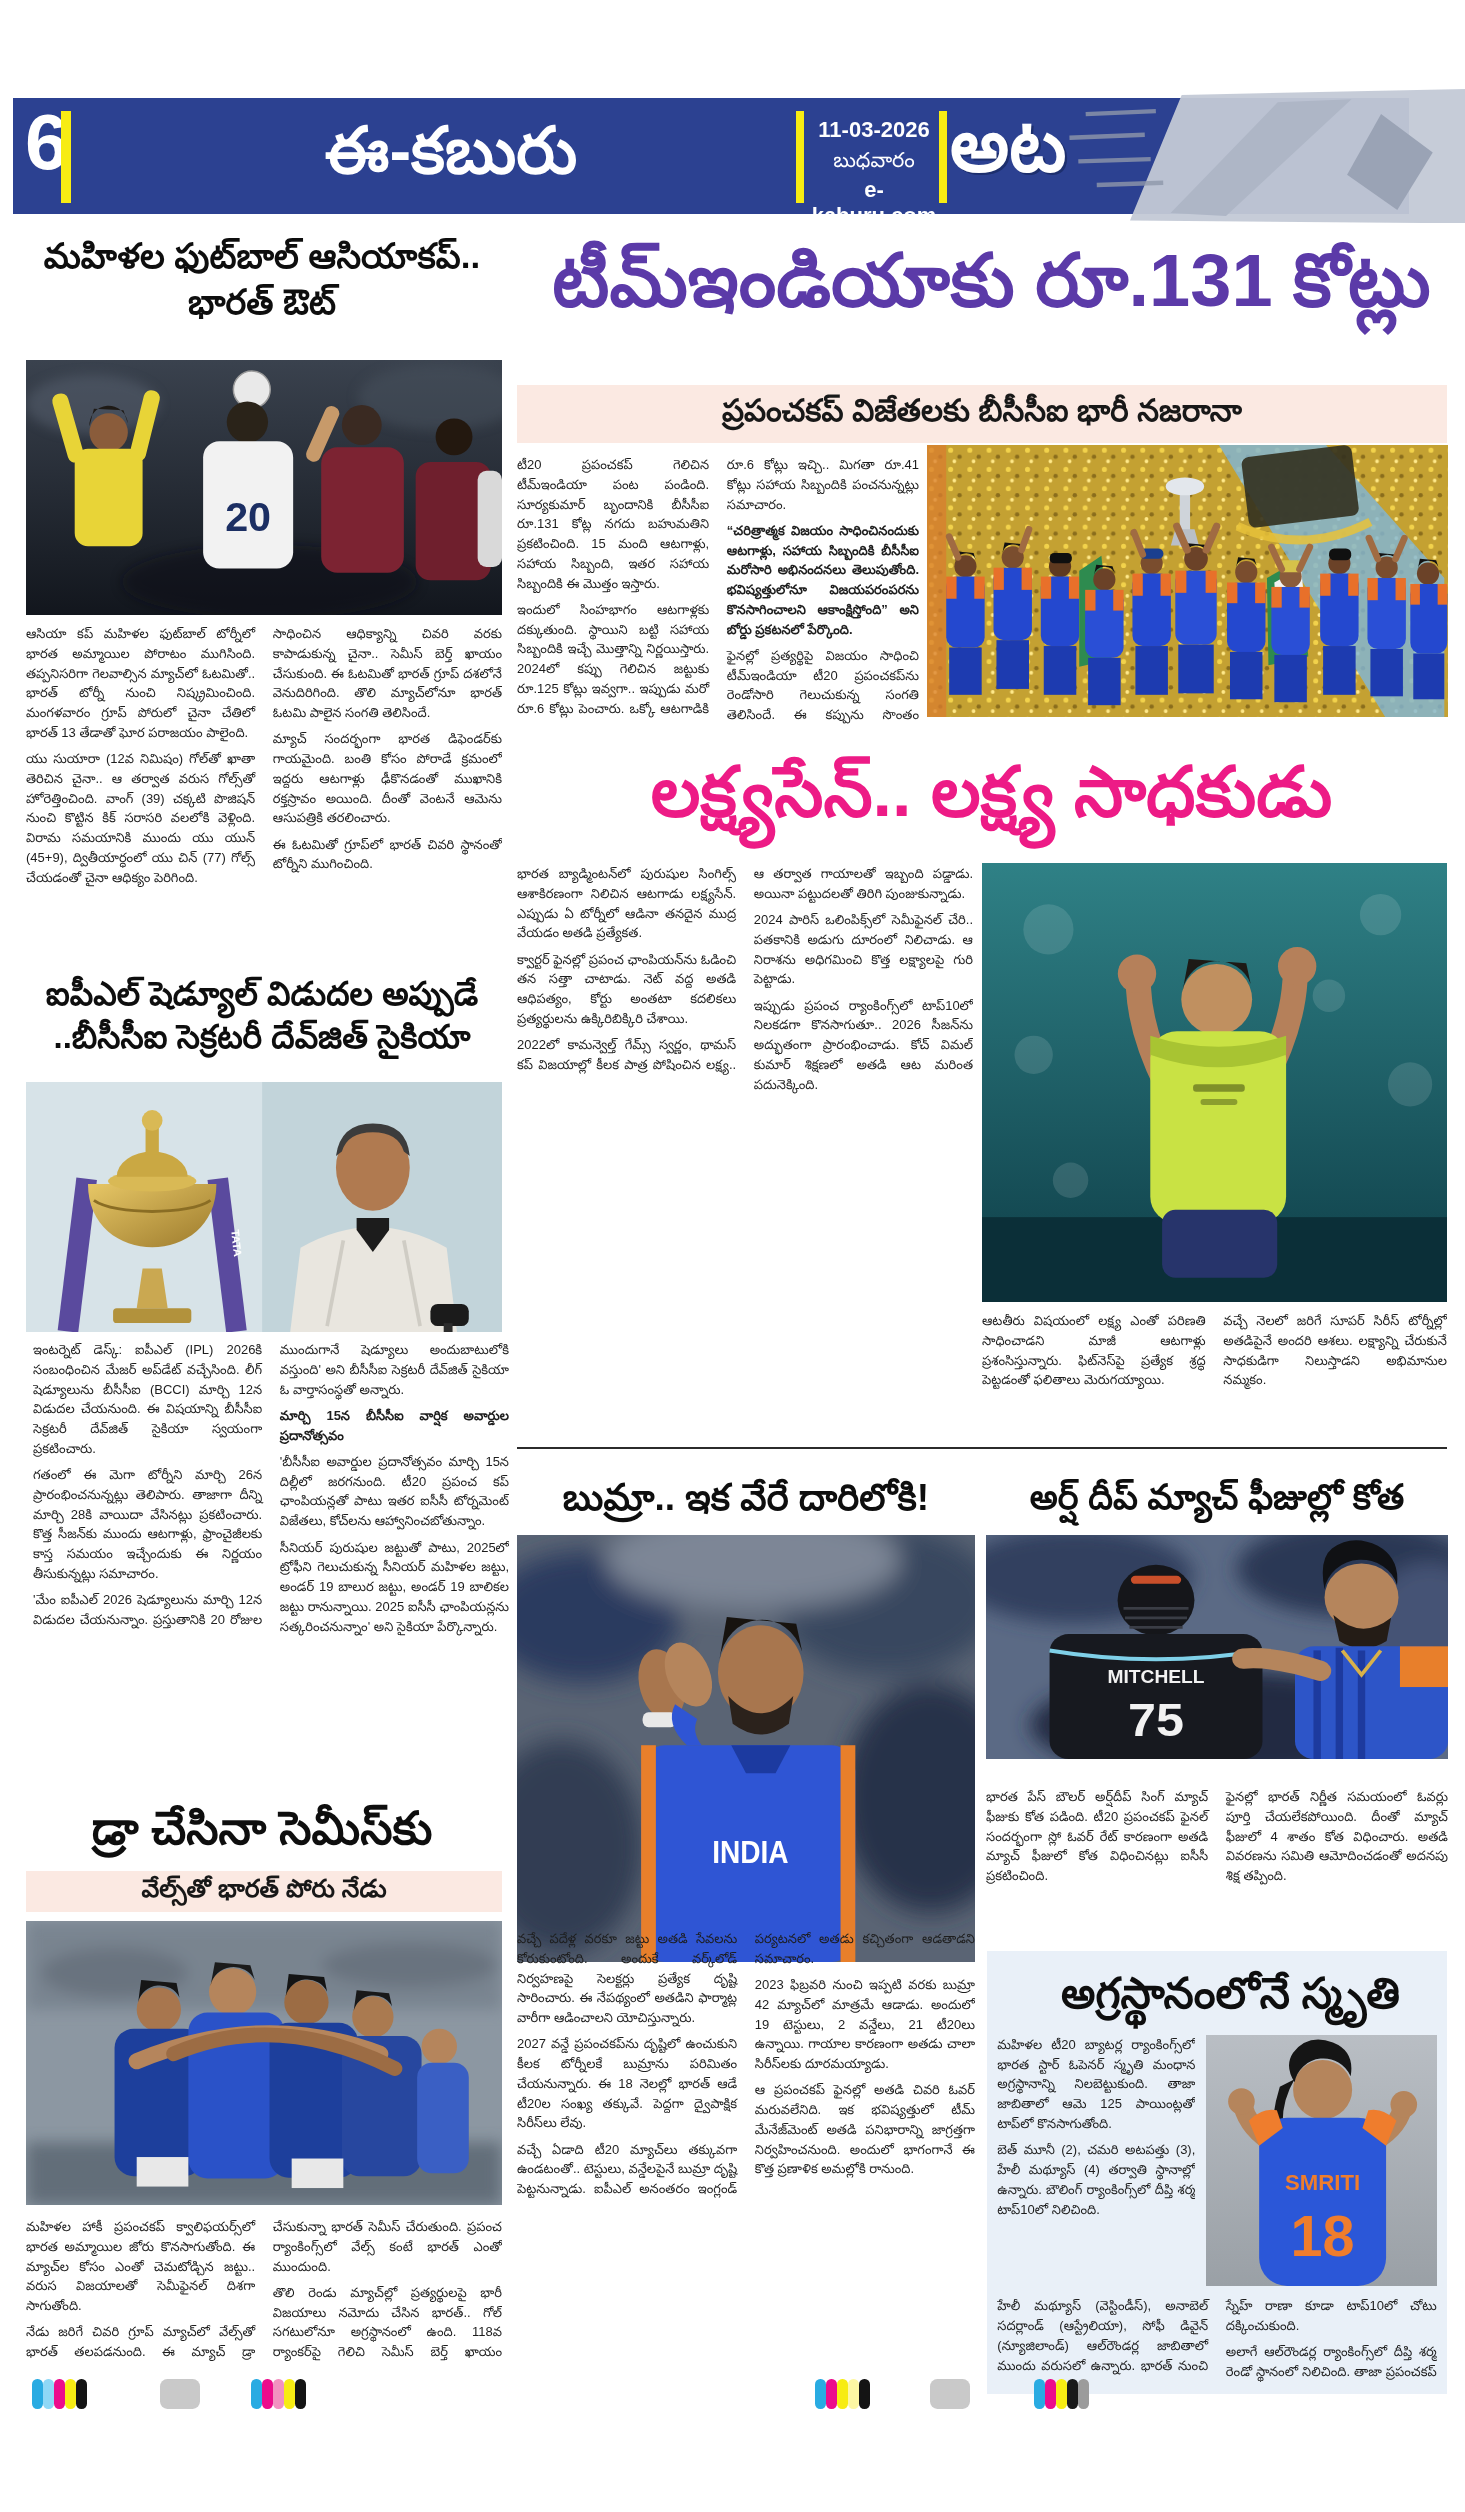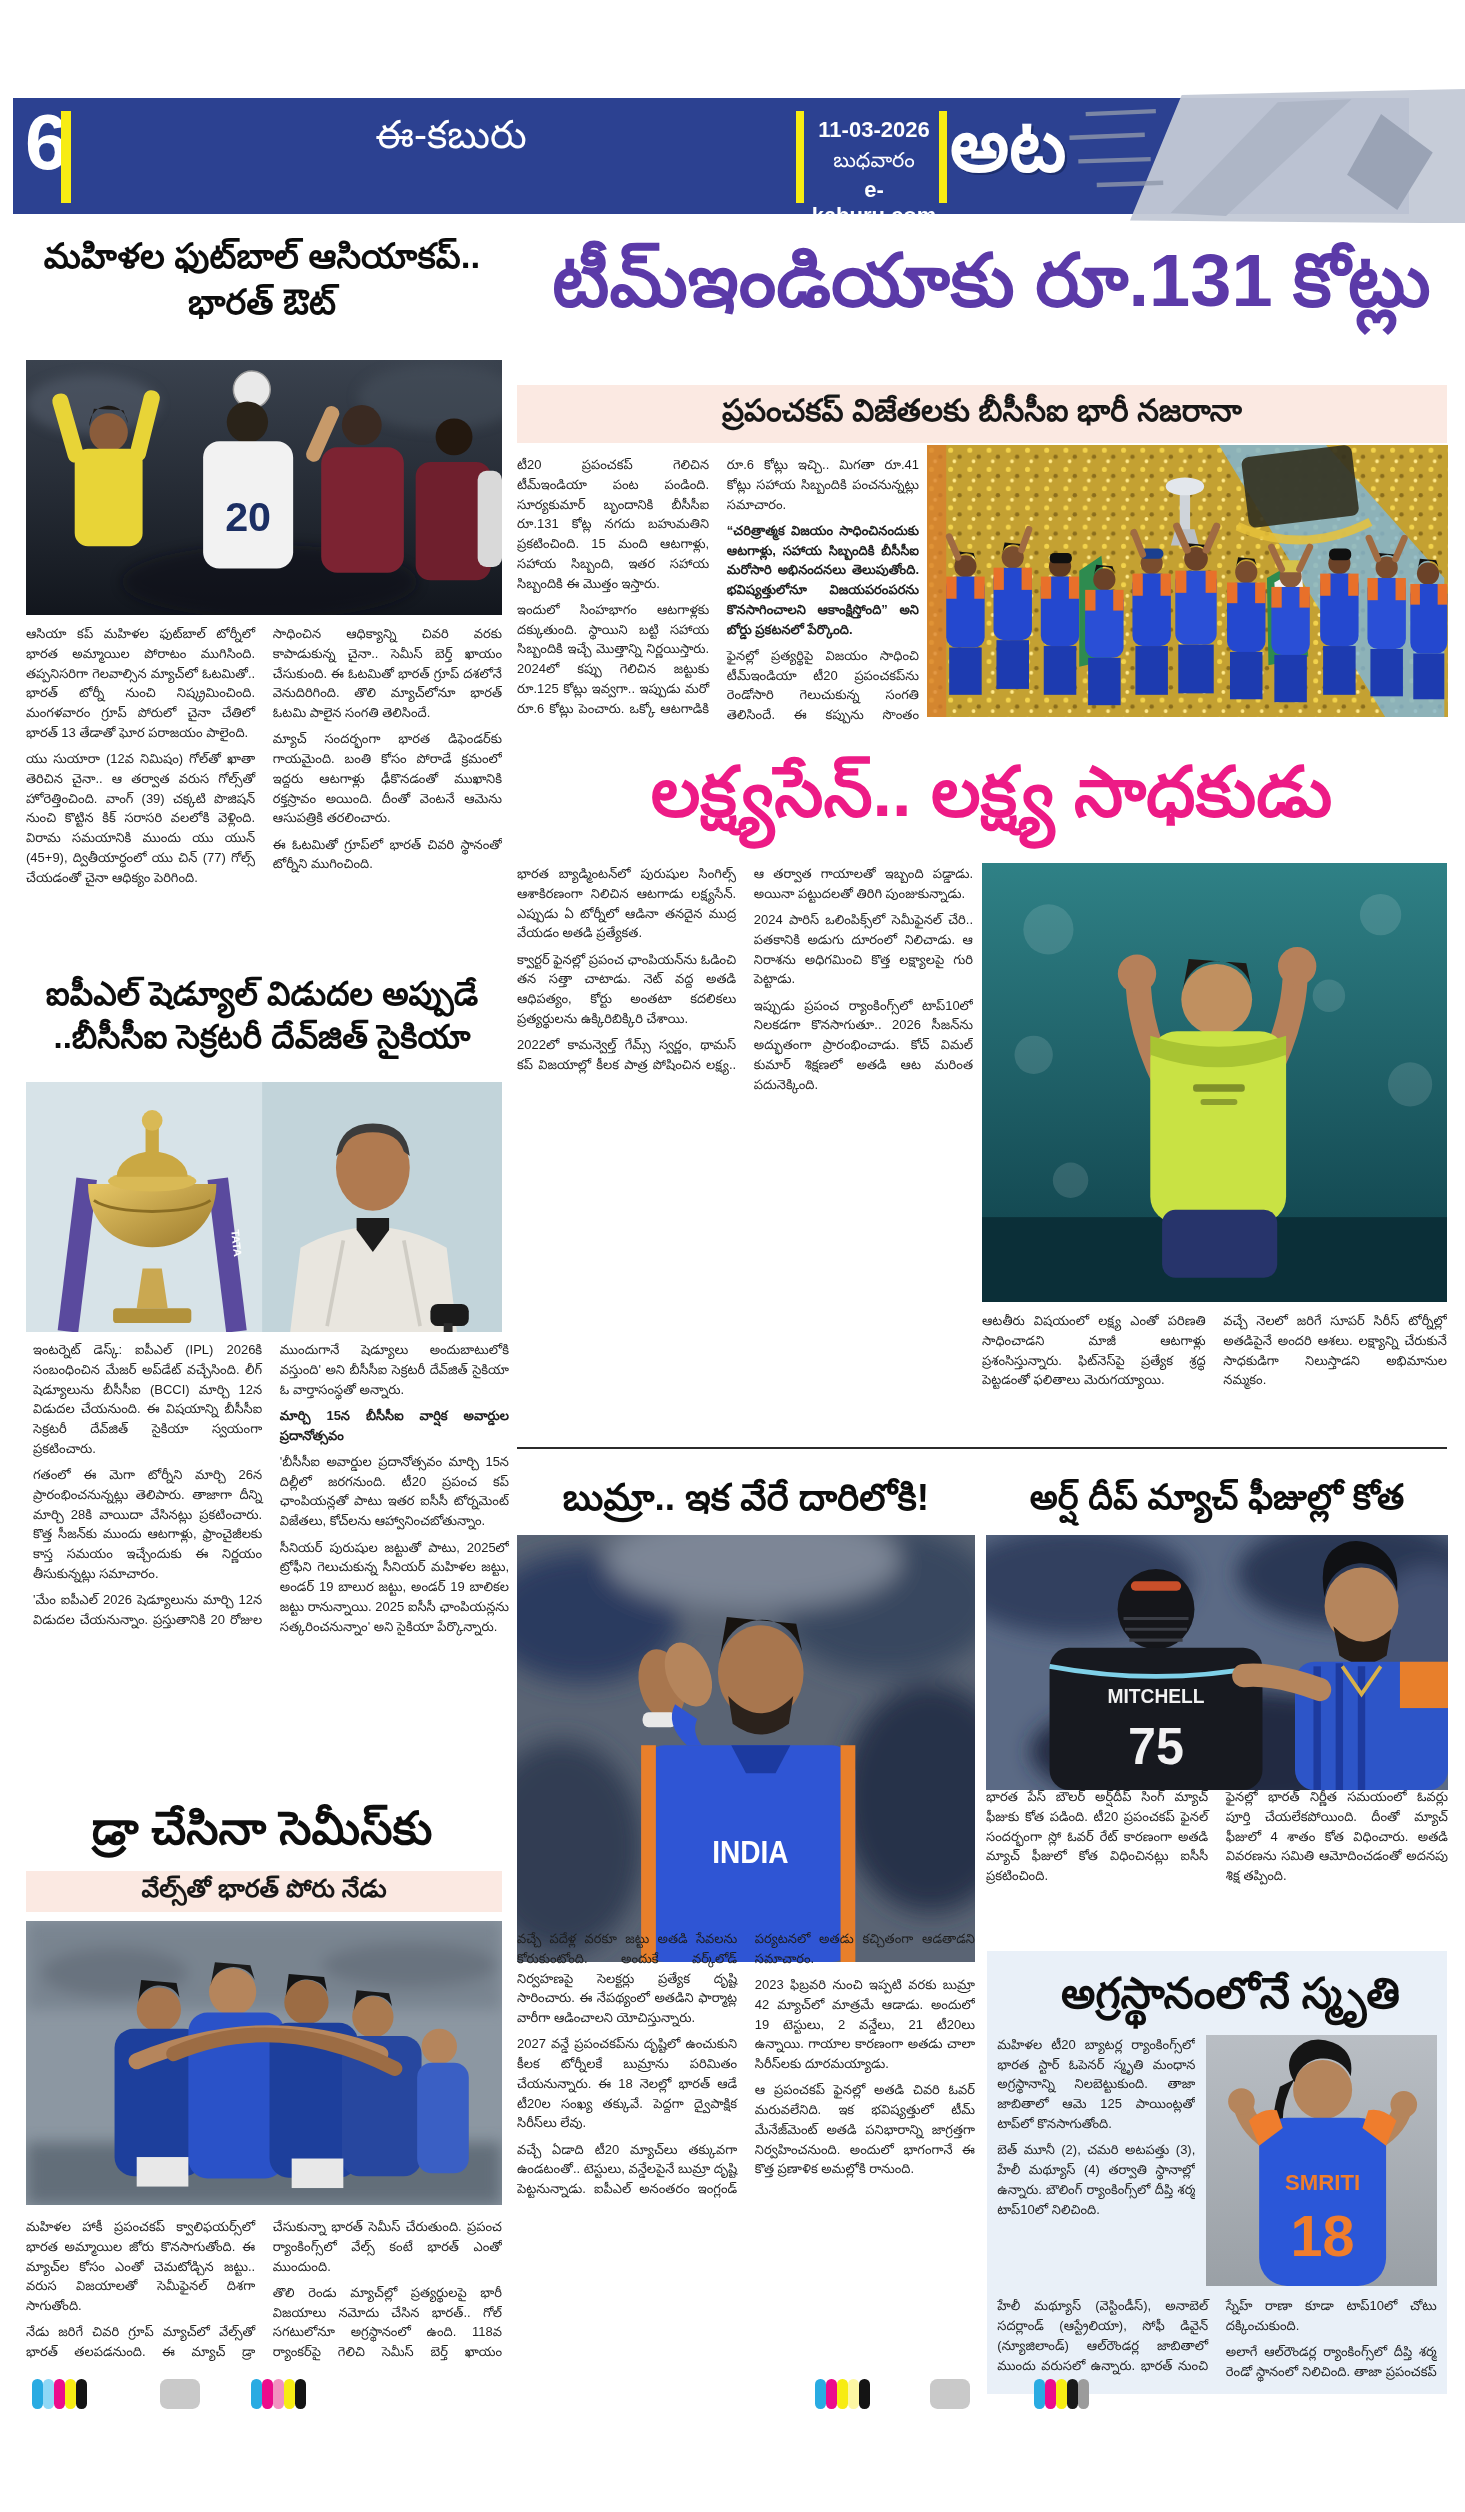--- a/index.html
+++ b/index.html
@@ -20,21 +20,21 @@
 .grayblock{position:absolute;top:2379px;width:40px;height:29.5px;border-radius:7.4px;background:#c9c9c9}
 .pinkstrip{background:#fbe9e2}
 .smbox{background:#e9f0f8}
 </style>
 </head>
 <body>
 
 <div class="abs header-bar" style="left:13.3px;top:98px;width:1396px;height:116px;"></div>
 <div class="abs white" style="left:25px;top:103px;font-size:78px;font-weight:900;line-height:1;">6</div>
 <div class="abs" style="left:61px;top:111px;width:10.3px;height:92px;background:#f7ec13;"></div>
-<div class="abs white" style="left:244px;top:112px;width:414px;font-size:39px;font-weight:400;text-align:center;line-height:1.2;">ఈ-కబురు</div>
+<div class="abs white" style="left:244px;top:112px;width:414px;font-size:65px;font-weight:700;text-align:center;line-height:1.2;">ఈ-కబురు</div>
 <div class="abs" style="left:796px;top:111px;width:8.1px;height:92px;background:#f7ec13;"></div>
 <div class="abs white" style="left:809px;top:117px;width:130px;font-size:22px;font-weight:800;text-align:center;">11-03-2026</div>
 <div class="abs white" style="left:809px;top:148px;width:130px;font-size:20.7px;text-align:center;">బుధవారం</div>
 <div class="abs white" style="left:809px;top:177px;width:130px;font-size:22px;font-weight:800;text-align:center;">e-kaburu.com</div>
 <div class="abs" style="left:939px;top:111px;width:8.1px;height:92px;background:#f7ec13;"></div>
 <div class="abs" style="left:1034px;top:89px;width:432px;height:134px;">
   <svg viewBox="0 0 585 182" preserveAspectRatio="none">
     <polygon points="200,8 585,0 585,182 130,178" fill="#c3c9d6" opacity="0.95"></polygon>
     <polygon points="330,18 430,14 260,172 185,168" fill="#aeb6c6"></polygon>
     <path d="M470,34 l70,52 -48,78 -68,-48 z" fill="#9aa3b5"></path>
@@ -421,21 +421,21 @@
 <div class="abs bodytxt cols2" style="left:517px;top:1929px;width:458px;height:437px;">
   <p>వచ్చే పదేళ్ల వరకూ జట్టు అతడి సేవలను కోరుకుంటోంది. అందుకే వర్క్‌లోడ్ నిర్వహణపై సెలక్టర్లు ప్రత్యేక దృష్టి సారించారు. ఈ నేపథ్యంలో అతడిని ఫార్మాట్ల వారీగా ఆడించాలని యోచిస్తున్నారు.</p>
   <p>2027 వన్డే ప్రపంచకప్‌ను దృష్టిలో ఉంచుకుని కీలక టోర్నీలకే బుమ్రాను పరిమితం చేయనున్నారు. ఈ 18 నెలల్లో భారత్ ఆడే టీ20ల సంఖ్య తక్కువే. పెద్దగా ద్వైపాక్షిక సిరీస్‌లు లేవు.</p>
   <p>వచ్చే ఏడాది టీ20 మ్యాచ్‌లు తక్కువగా ఉండటంతో.. టెస్టులు, వన్డేలపైనే బుమ్రా దృష్టి పెట్టనున్నాడు. ఐపీఎల్ అనంతరం ఇంగ్లండ్ పర్యటనలో అతడు కచ్చితంగా ఆడతాడని సమాచారం.</p>
   <p>2023 ఫిబ్రవరి నుంచి ఇప్పటి వరకు బుమ్రా 42 మ్యాచ్‌లో మాత్రమే ఆడాడు. అందులో 19 టెస్టులు, 2 వన్డేలు, 21 టీ20లు ఉన్నాయి. గాయాల కారణంగా అతడు చాలా సిరీస్‌లకు దూరమయ్యాడు.</p>
   <p>ఆ ప్రపంచకప్ ఫైనల్లో అతడి చివరి ఓవర్ మరువలేనిది. ఇక భవిష్యత్తులో టీమ్ మేనేజ్‌మెంట్ అతడి పనిభారాన్ని జాగ్రత్తగా నిర్వహించనుంది. అందులో భాగంగానే ఈ కొత్త ప్రణాళిక అమల్లోకి రానుంది.</p>
 </div>
 
 <div class="abs hl" style="left:986px;top:1474px;width:462px;font-size:35px;">అర్ష్ దీప్ మ్యాచ్ ఫీజుల్లో కోత</div>
 
-<div class="abs photo" style="left:986px;top:1535px;width:462px;height:255px;">
+<div class="abs photo" style="left:986px;top:1535px;width:462px;height:224px;">
   <svg viewBox="0 0 625 330" preserveAspectRatio="none">
     <defs>
         <filter id="bl12">
           <feGaussianBlur stdDeviation="14"></feGaussianBlur>
         </filter>
       </defs>
     <rect width="625" height="330" fill="#5b6a85"></rect>
     <g filter="url(#bl12)">
       <ellipse cx="120" cy="60" rx="160" ry="70" fill="#31405e"></ellipse>
       <ellipse cx="500" cy="50" rx="160" ry="70" fill="#2a3document754"></ellipse>

